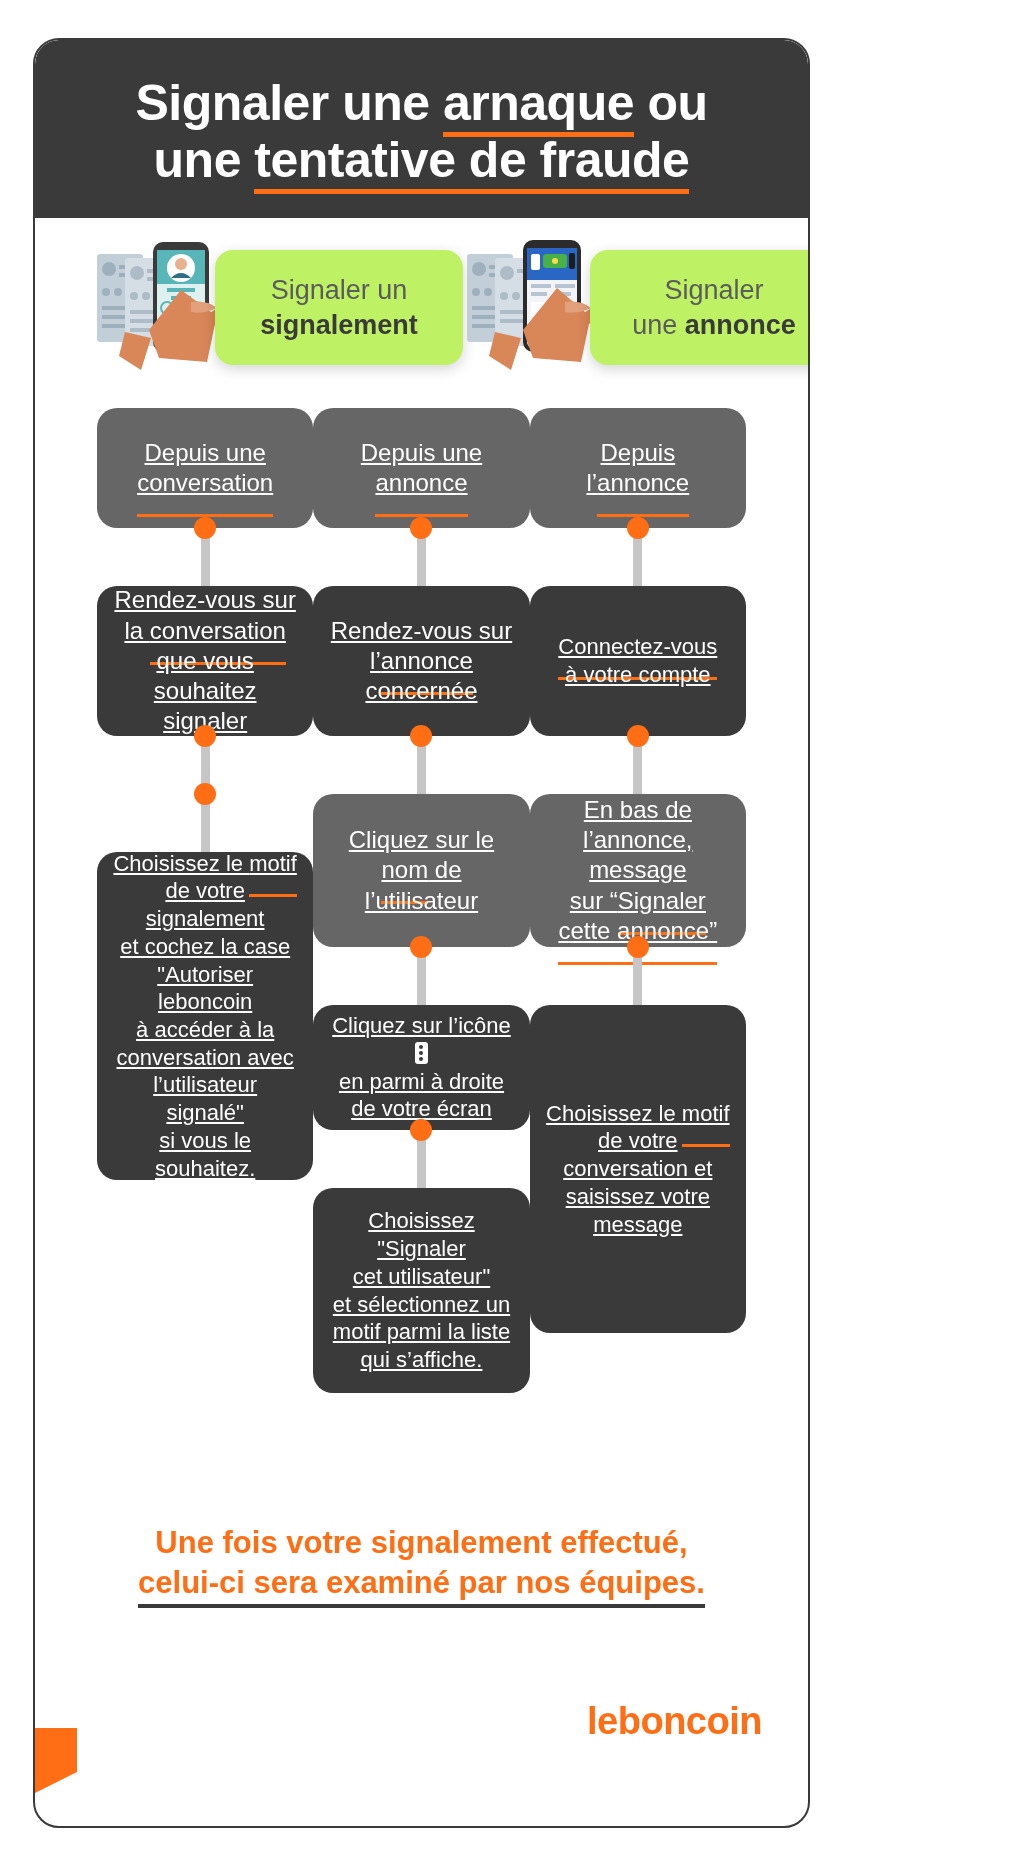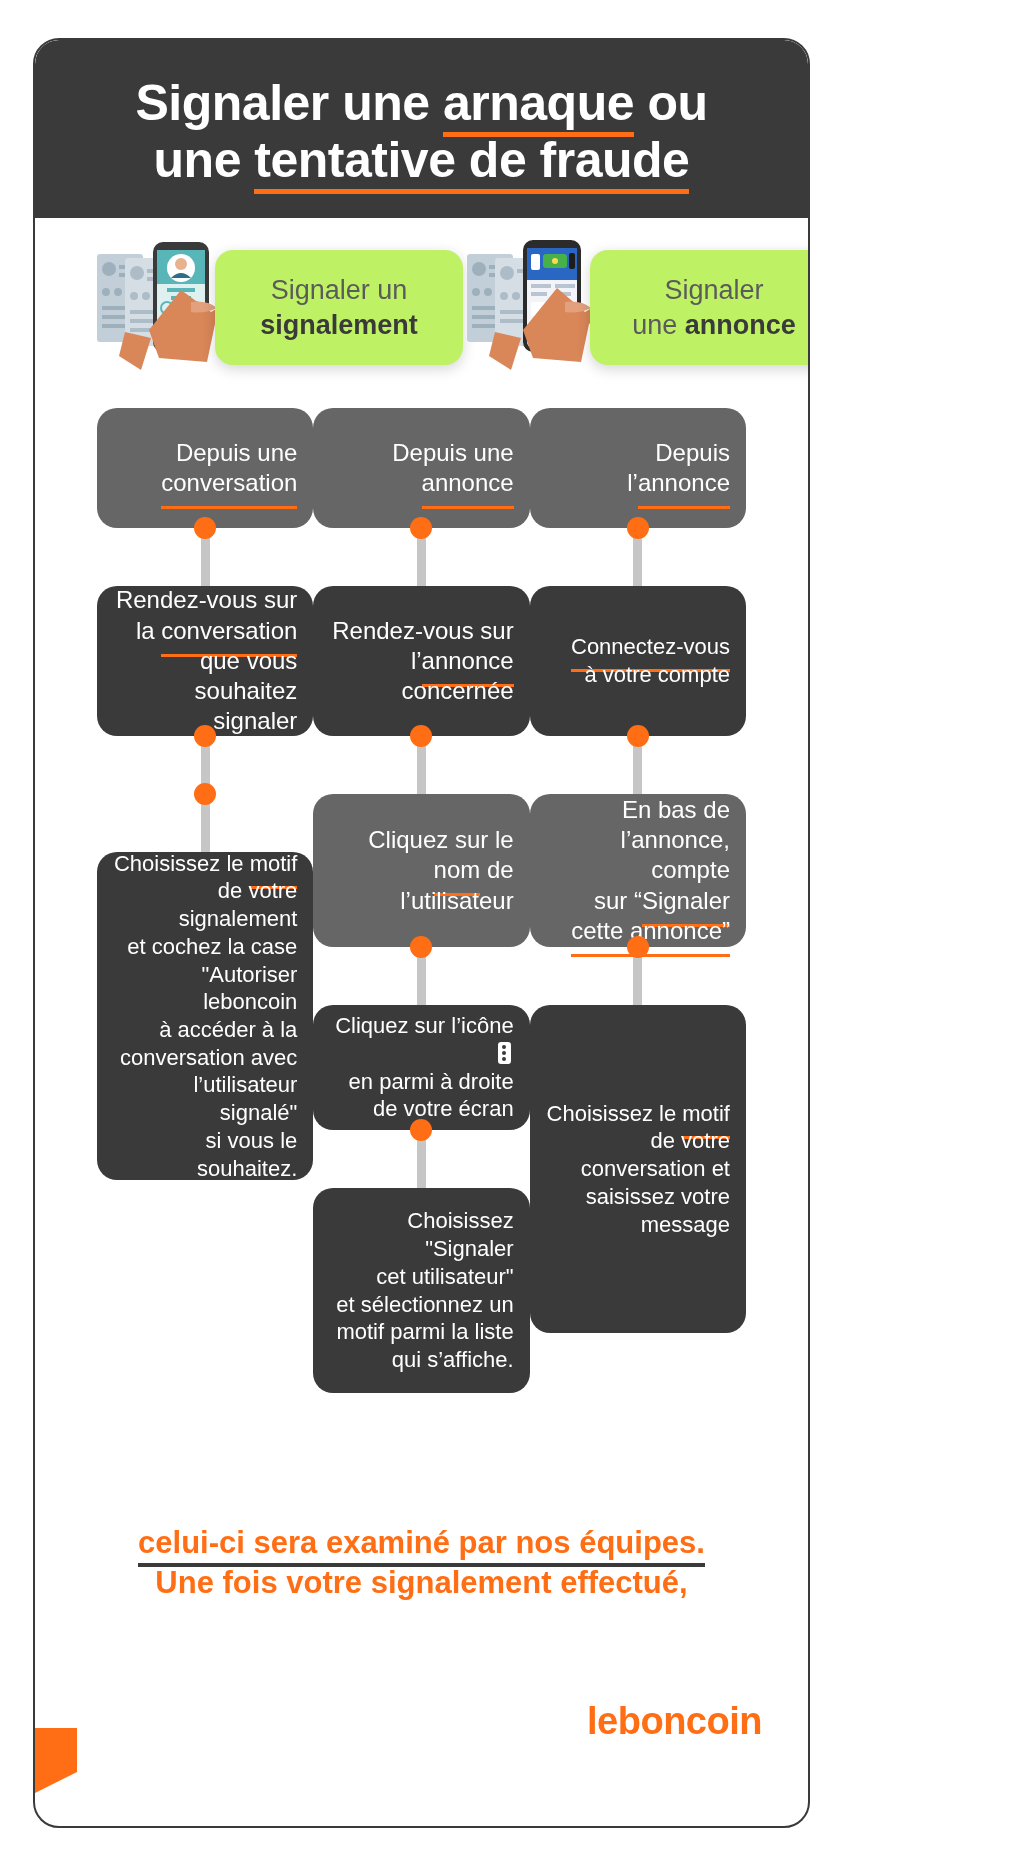--- a/index.html
+++ b/index.html
@@ -104,34 +104,35 @@
     width: 100%;
     padding: 0 62px;
     display: flex;
     justify-content: space-between;
   }
   .col { width: 258px; position: relative; }
   .node {
     position: relative;
     border-radius: 20px;
     color: #ffffff;
-    text-align: right;
+    text-align: center;
     display: flex;
     align-items: center;
     justify-content: center;
     padding: 12px 16px;
     line-height: 1.26;
+    text-decoration: underline;
   }
   .node.light { background: #666666; }
   .node.dark  { background: #3a3a3a; }
   .node .txt { width: 100%; }
   .node u, .node .u {
     text-decoration: none;
     border-bottom: 3px solid #ff6e14;
-    padding-bottom: 10px;
+    padding-bottom: 18px;
   }
   
   .connector {
     position: relative;
     height: 58px;
     display: flex;
     justify-content: center;
   }
   .connector .bar {
     width: 9px;
@@ -463,21 +464,21 @@
             <span>à votre compte</span>
           </span>
         </div>
         <div class="connector">
             <span class="dot"></span>
             <span class="bar"></span>
           </div>
         <div class="node light" style="height:153px;font-size:24px">
           <span class="txt">
             <span>En bas de</span><br>
-            <span>l’annonce, compte</span><br>
+            <span>l’annonce, message</span><br>
             <span>sur “</span><span class="u">Signaler</span><br>
             <span class="u">cette annonce”</span>
           </span>
         </div>
         <div class="connector">
             <span class="dot"></span>
             <span class="bar"></span>
           </div>
         <div class="node dark" style="height:328px;font-size:22px">
           <span class="txt">
@@ -485,20 +486,20 @@
             <span>de votre</span><br>
             <span>conversation et</span><br>
             <span>saisissez votre</span><br>
             <span>message</span>
           </span>
         </div>
       </div>
     </div>
 
     <div class="footer-msg">
+      <div>Une fois votre signalement effectué,</div>
       <div><span class="ul-dark">celui-ci sera examiné par nos équipes.</span></div>
-      <div>Une fois votre signalement effectué,</div>
     </div>
 
     <div class="brand">leboncoin</div>
     <div class="corner-tab"></div>
   </div>
 </div>
 
 </body></html>

